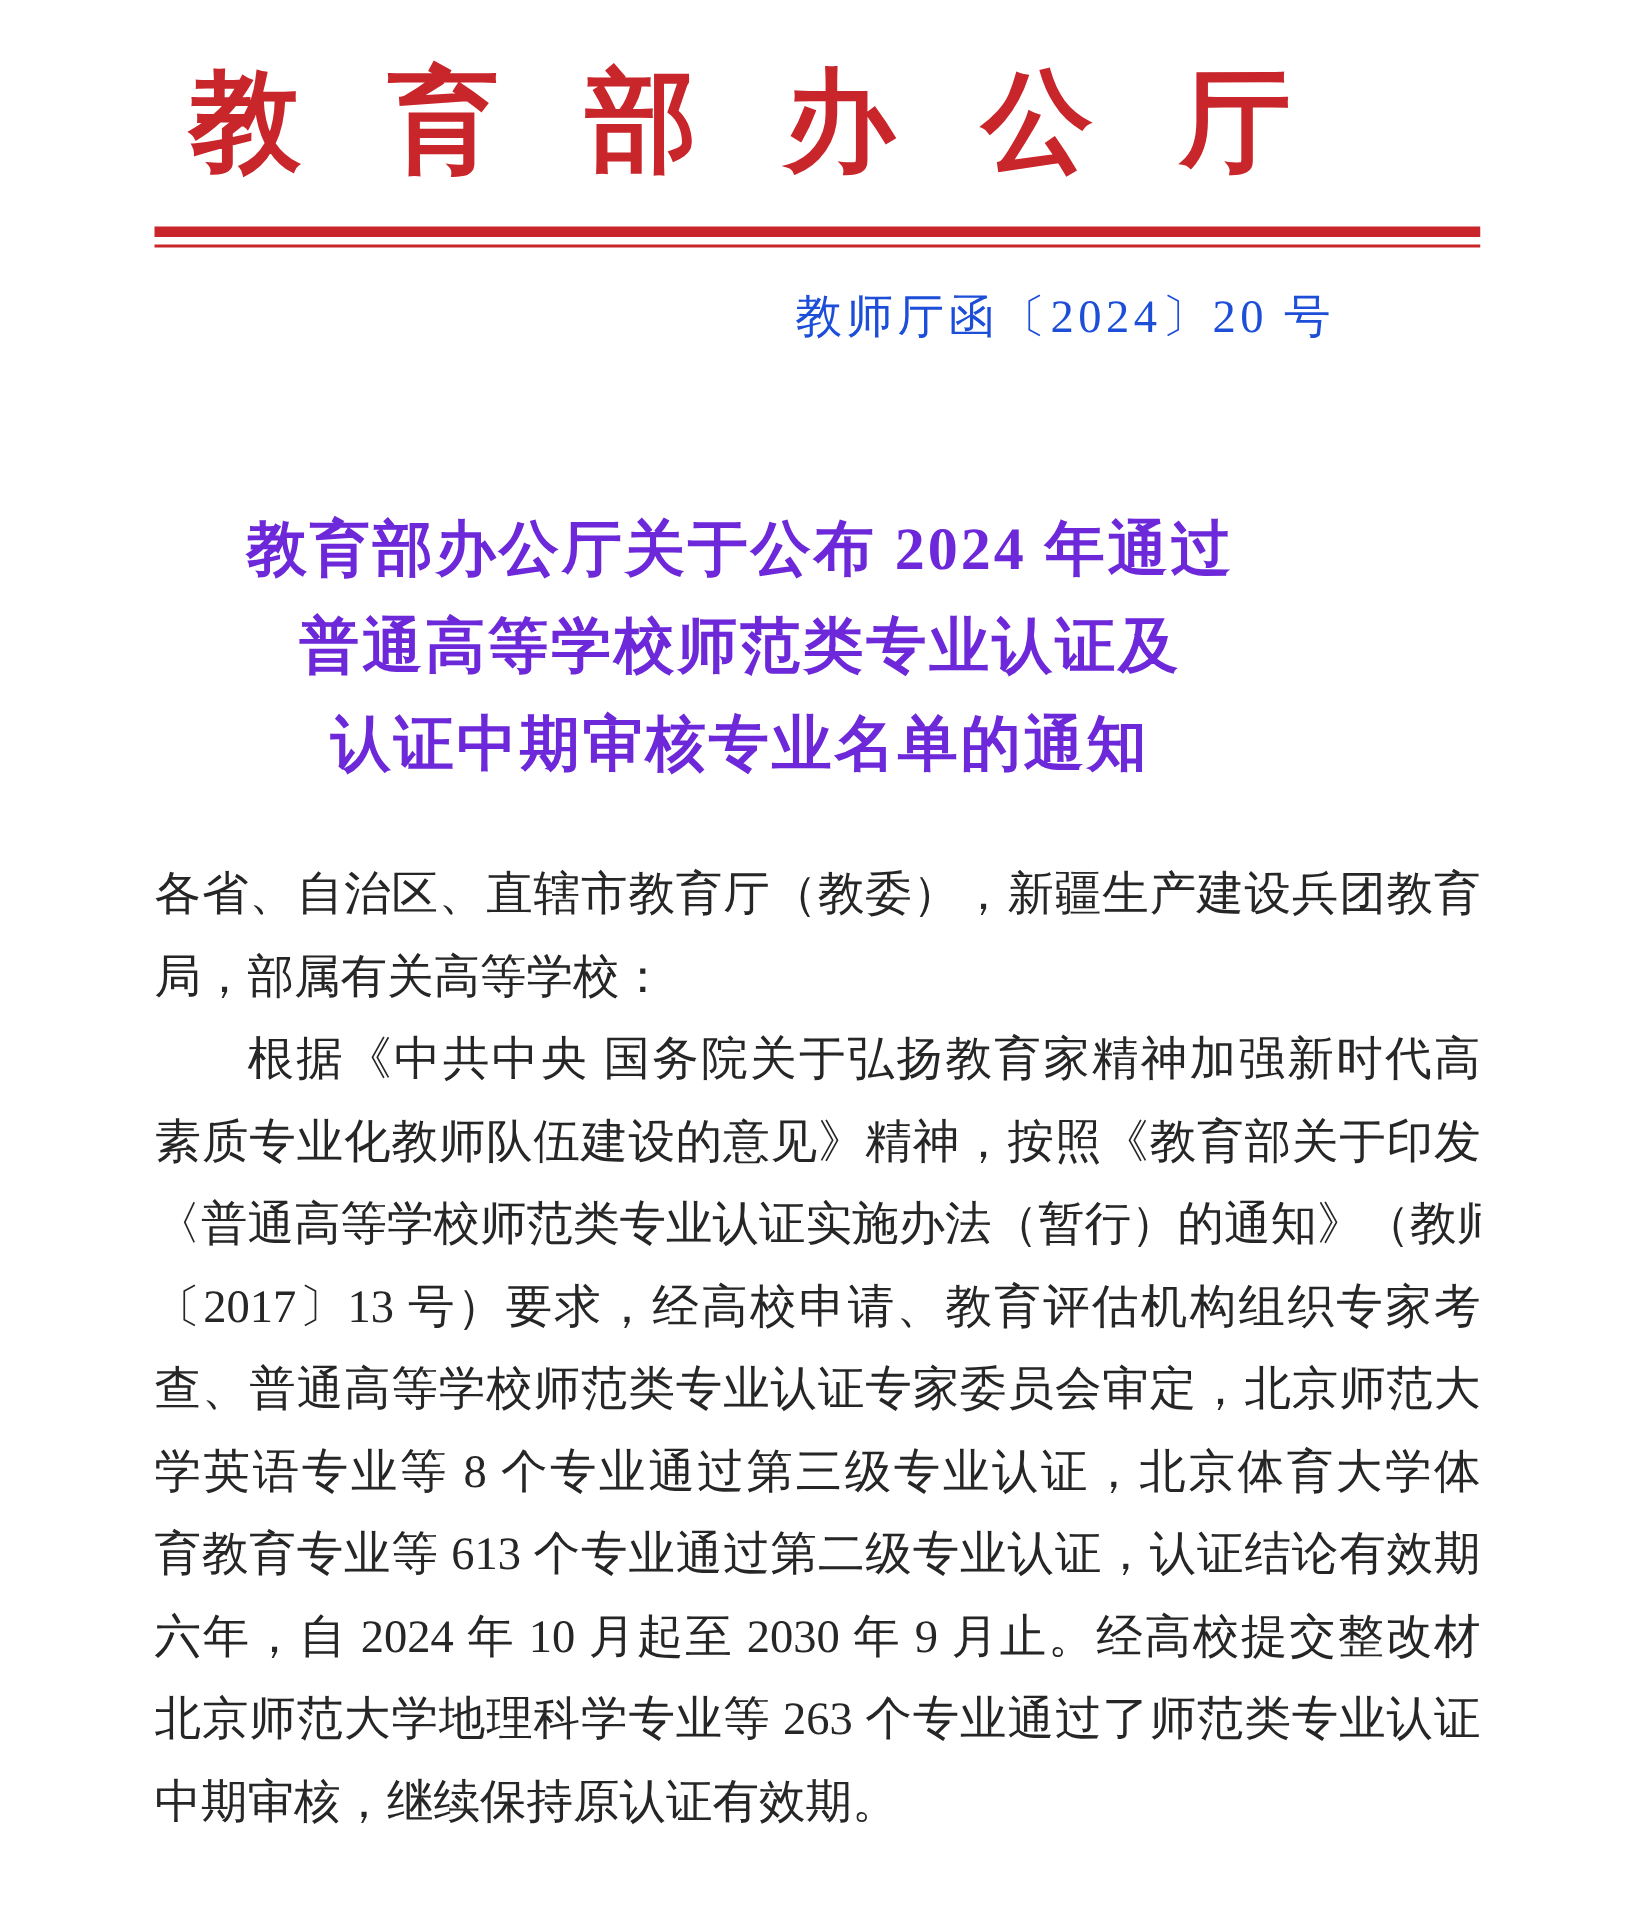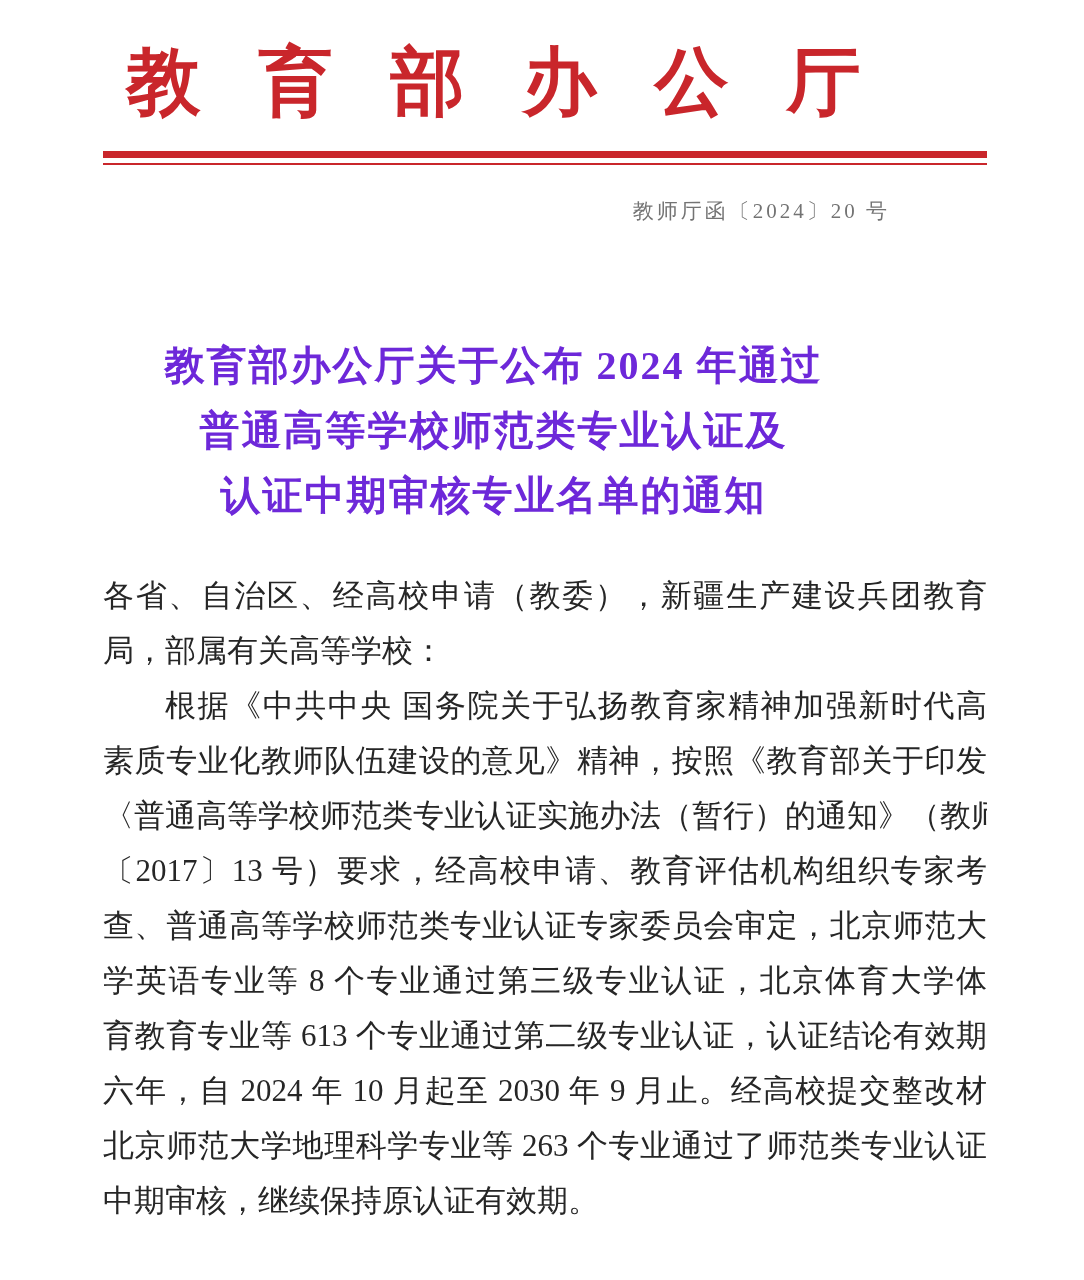--- a/index.html
+++ b/index.html
@@ -46,22 +46,22 @@
     left: 103px;
     width: 884px;
     height: 2px;
     background: #c9262b;
   }
   
   .doc-number {
     position: absolute;
     top: 190px;
     right: 97px;
-    font-size: 21px;
-    color: #737373;
+    font-size: 31px;
+    color: #1d4ed8;
     letter-spacing: 3px;
     line-height: 42px;
     white-space: nowrap;
   }
   
   .notice-title {
     position: absolute;
     top: 333px;
     left: 0;
     width: 100%;
@@ -110,21 +110,21 @@
 
   <div class="doc-number">教师厅函〔2024〕20 号</div>
 
   <div class="notice-title">
     <div class="t-line">教育部办公厅关于公布 2024 年通过</div>
     <div class="t-line">普通高等学校师范类专业认证及</div>
     <div class="t-line">认证中期审核专业名单的通知</div>
   </div>
 
   <div class="body-block">
-    <div class="line">各省、自治区、经高校申请（教委），新疆生产建设兵团教育</div>
+    <div class="line">各省、自治区、直辖市教育厅（教委），新疆生产建设兵团教育</div>
     <div class="line no-justify">局，部属有关高等学校：</div>
     <div class="line indent">根据《中共中央 国务院关于弘扬教育家精神加强新时代高</div>
     <div class="line">素质专业化教师队伍建设的意见》精神，按照《教育部关于印发</div>
     <div class="line">〈普通高等学校师范类专业认证实施办法（暂行）的通知》（教师</div>
     <div class="line">〔2017〕13 号）要求，经高校申请、教育评估机构组织专家考</div>
     <div class="line">查、普通高等学校师范类专业认证专家委员会审定，北京师范大</div>
     <div class="line">学英语专业等 8 个专业通过第三级专业认证，北京体育大学体</div>
     <div class="line">育教育专业等 613 个专业通过第二级专业认证，认证结论有效期</div>
     <div class="line">六年，自 2024 年 10 月起至 2030 年 9 月止。经高校提交整改材</div>
     <div class="line">北京师范大学地理科学专业等 263 个专业通过了师范类专业认证</div>

